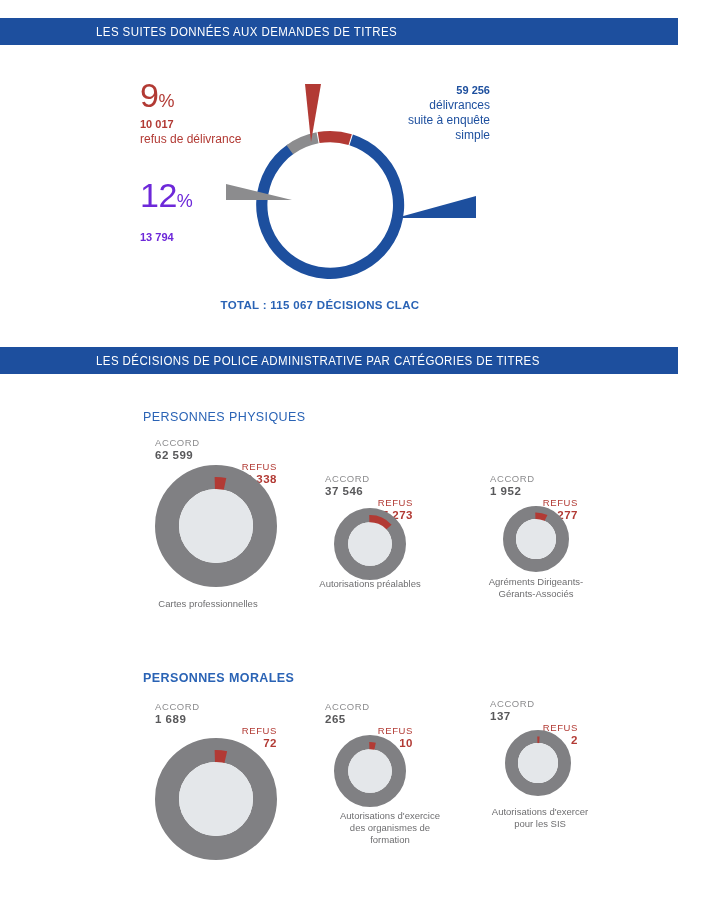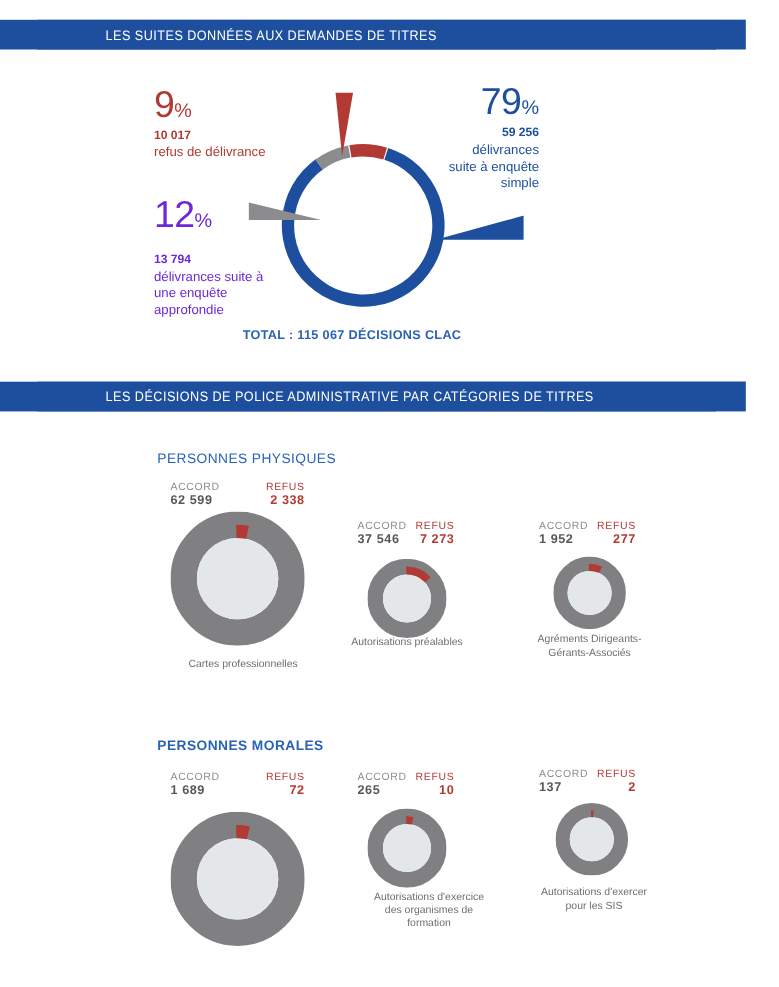--- a/index.html
+++ b/index.html
@@ -104,20 +104,21 @@
     color: #2a63b5;
     letter-spacing: 0.4px;
     white-space: nowrap;
   }
   .legend {
     position: absolute;
     display: flex;
     justify-content: space-between;
     font-size: 9.5px;
     letter-spacing: 0.5px;
+    flex-direction: column;
   }
   .legend .col { display: flex; flex-direction: column; }
   .legend .col.r { align-items: flex-end; text-align: right; }
   .legend .head { font-size: 9.5px; letter-spacing: .6px; }
   .legend .val  { font-size: 11.5px; font-weight: bold; margin-top: 1px; }
   .head-accord { color: #8c8c8e; }
   .head-refus  { color: #b23a34; }
   .val-accord  { color: #58585a; }
   .val-refus   { color: #b23a34; }
 
@@ -169,29 +170,23 @@
   </div>
   <div class="lbl-num red" style="margin-top:6px;">10 017</div>
   <div class="lbl-txt red">refus de délivrance</div>
 </div>
 
 <div id="lbl-approf">
   <div class="grey">
     <span class="pct-big">12</span><span class="pct-sign">%</span>
   </div>
   <div class="lbl-num grey" style="margin-top:19px;">13 794</div>
-  <div class="lbl-txt grey" style="white-space:pre-line;">délivrances suite à
-une enquête
-approfondie</div>
 </div>
 
 <div id="lbl-simple">
-  <div class="blue">
-    <span class="pct-big">79</span><span class="pct-sign">%</span>
-  </div>
   <div class="lbl-num blue" style="margin-top:6px;">59 256</div>
   <div class="lbl-txt blue" style="white-space:pre-line;">délivrances
 suite à enquête
 simple</div>
 </div>
 
 <div id="total-line">TOTAL : 115 067 DÉCISIONS CLAC</div>
 
 <div class="banner" id="banner-2" style="top:347px;">
   <div class="banner-body" style="width:555px; padding-left:62px;">
@@ -212,21 +207,21 @@
       <span class="val val-refus">2 338</span>
     </div>
 </div>
 <svg class="mini-donut" style="left:155px; top:465px;" width="122" height="122" viewBox="0 0 122 122">
   <g transform="translate(61,61)">
     <circle r="49" fill="none" stroke="#808083" stroke-width="24"></circle>
     <path fill="#b23a34" d="M -1.72 -60.98 A 61 61 0 0 1 12.82 -59.64 L 7.78 -36.16 A 37 37 0 0 0 -1.04 -36.99 Z" transform="scale(0.803)"></path>
     <circle r="37" fill="#e4e7ea"></circle>
   </g>
 </svg>
-<div class="caption" style="left:130px; top:598px; width:182px; white-space:pre-line;">Cartes professionnelles</div>
+<div class="caption" style="left:117px; top:598px; width:182px; white-space:pre-line;">Cartes professionnelles</div>
 
 <div class="legend" style="left:325px; top:473px; width:88px;">
   <div class="col">
       <span class="head head-accord">ACCORD</span>
       <span class="val val-accord">37 546</span>
     </div>
   <div class="col r">
       <span class="head head-refus">REFUS</span>
       <span class="val val-refus">7 273</span>
     </div>

